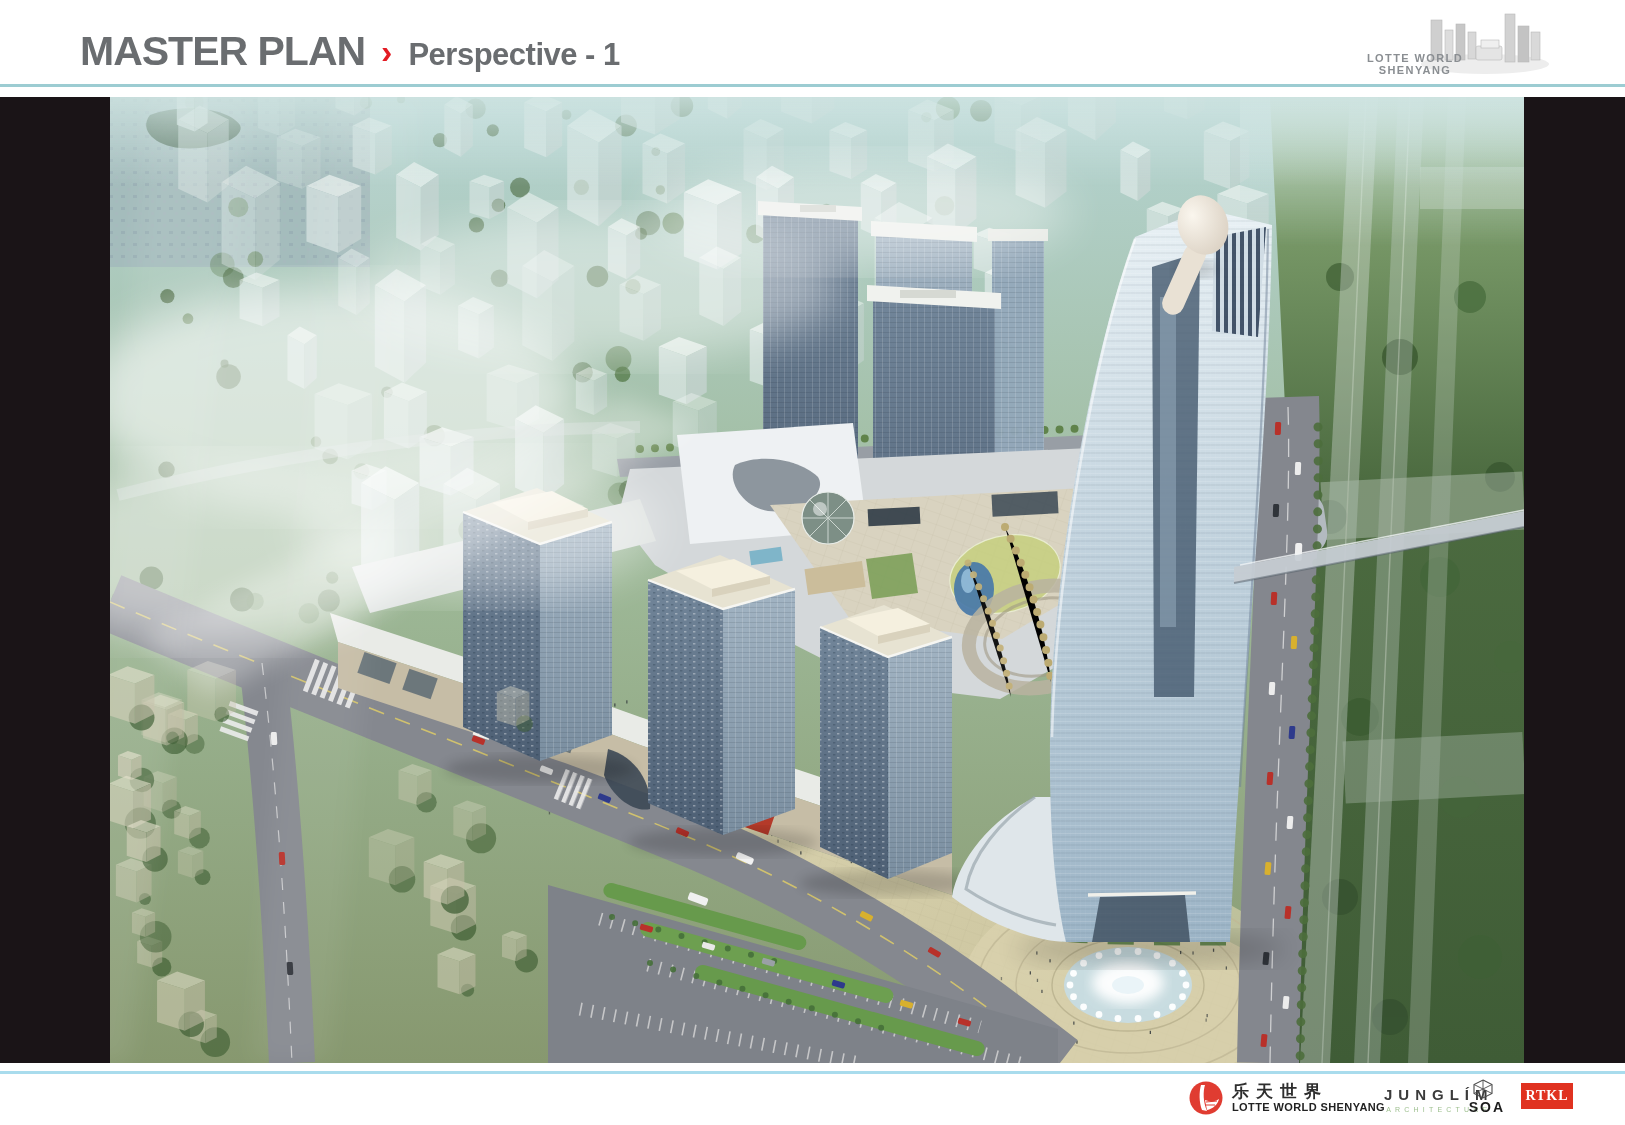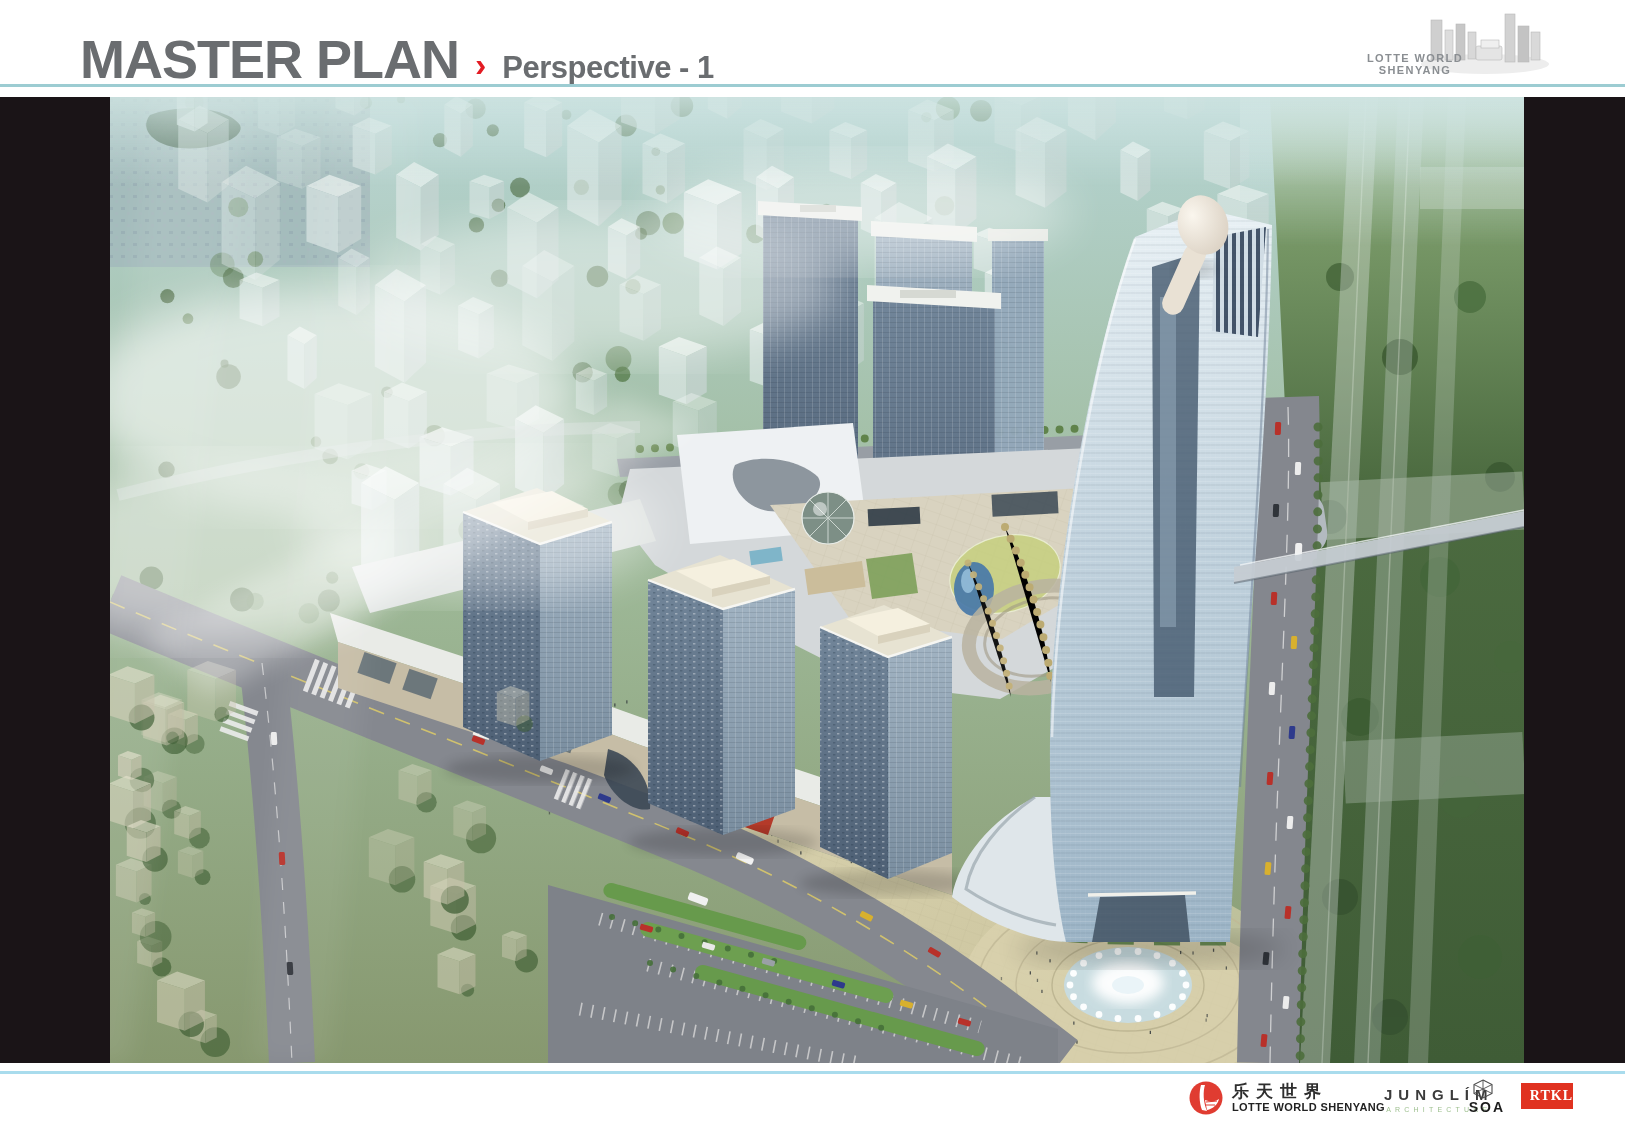--- a/index.html
+++ b/index.html
@@ -1,21 +1,21 @@
 <!DOCTYPE html>
 <html><head>
 <meta charset="utf-8">
 <style>
   html,body{margin:0;padding:0;background:#ffffff;}
   #stage{position:relative;width:1625px;height:1125px;background:#ffffff;overflow:hidden;
          font-family:"Liberation Sans","DejaVu Sans",sans-serif;}
   
   #header{position:absolute;top:0;left:0;width:100%;height:84px;background:#ffffff;}
   #title-row{position:absolute;left:80px;top:28px;display:flex;align-items:baseline;gap:16px;white-space:nowrap;}
-  #title-main{font-size:54px;font-weight:bold;color:#6a6d70;letter-spacing:-1px;}
+  #title-main{font-size:41px;font-weight:bold;color:#6a6d70;letter-spacing:-1px;}
   #title-chevron{font-size:34px;font-weight:bold;color:#e31b23;transform:translateY(-2px);}
   #title-sub{font-size:31px;font-weight:bold;color:#6a6d70;letter-spacing:-0.5px;}
   #corner-logo{position:absolute;right:70px;top:2px;width:220px;height:80px;}
   #corner-caption{position:absolute;left:0;bottom:6px;width:160px;text-align:center;
         font-size:11px;color:#8a8e92;letter-spacing:1.4px;font-weight:bold;}
   #rule-top{position:absolute;top:84px;left:0;width:100%;height:3px;background:#9cccd2;}
   
   #panel{position:absolute;top:97px;left:0;width:1625px;height:966px;background:#1a1417;}
   
   #rule-bottom{position:absolute;top:1071px;left:0;width:100%;height:3px;background:#a9dced;}
@@ -23,21 +23,21 @@
   .flogo{position:absolute;top:6px;}
   #lotte-block{left:1188px;display:flex;gap:8px;align-items:center;}
   #lotte-text-cn{font-size:17px;font-weight:bold;color:#2e2e2e;letter-spacing:7px;line-height:1.1;}
   #lotte-text-en{font-size:11px;font-weight:bold;color:#222;letter-spacing:0.4px;}
   #junglim-block{left:1384px;top:12px;text-align:center;}
   #junglim-name{font-size:15px;font-weight:bold;color:#3b3b3b;letter-spacing:6px;}
   #junglim-sub{font-size:7px;color:#9dbf8e;letter-spacing:4.2px;margin-top:3px;}
   #soa-block{left:1461px;top:5px;text-align:right;width:44px;}
   #soa-name{font-size:14px;font-weight:bold;color:#1c1c1c;letter-spacing:2px;margin-top:0px;}
   #rtkl-block{left:1521px;top:9px;width:52px;height:26px;background:#e03220;display:flex;
-              align-items:center;justify-content:flex-end;}
+              align-items:center;justify-content:center;}
   #rtkl-name{font-family:"Liberation Serif","DejaVu Serif",serif;font-weight:bold;font-size:14px;color:#fff;letter-spacing:1px;}
 </style>
 </head>
 <body>
 
 <div id="stage">
 
   <div id="header">
     <div id="title-row">
       <span id="title-main">MASTER PLAN</span>

